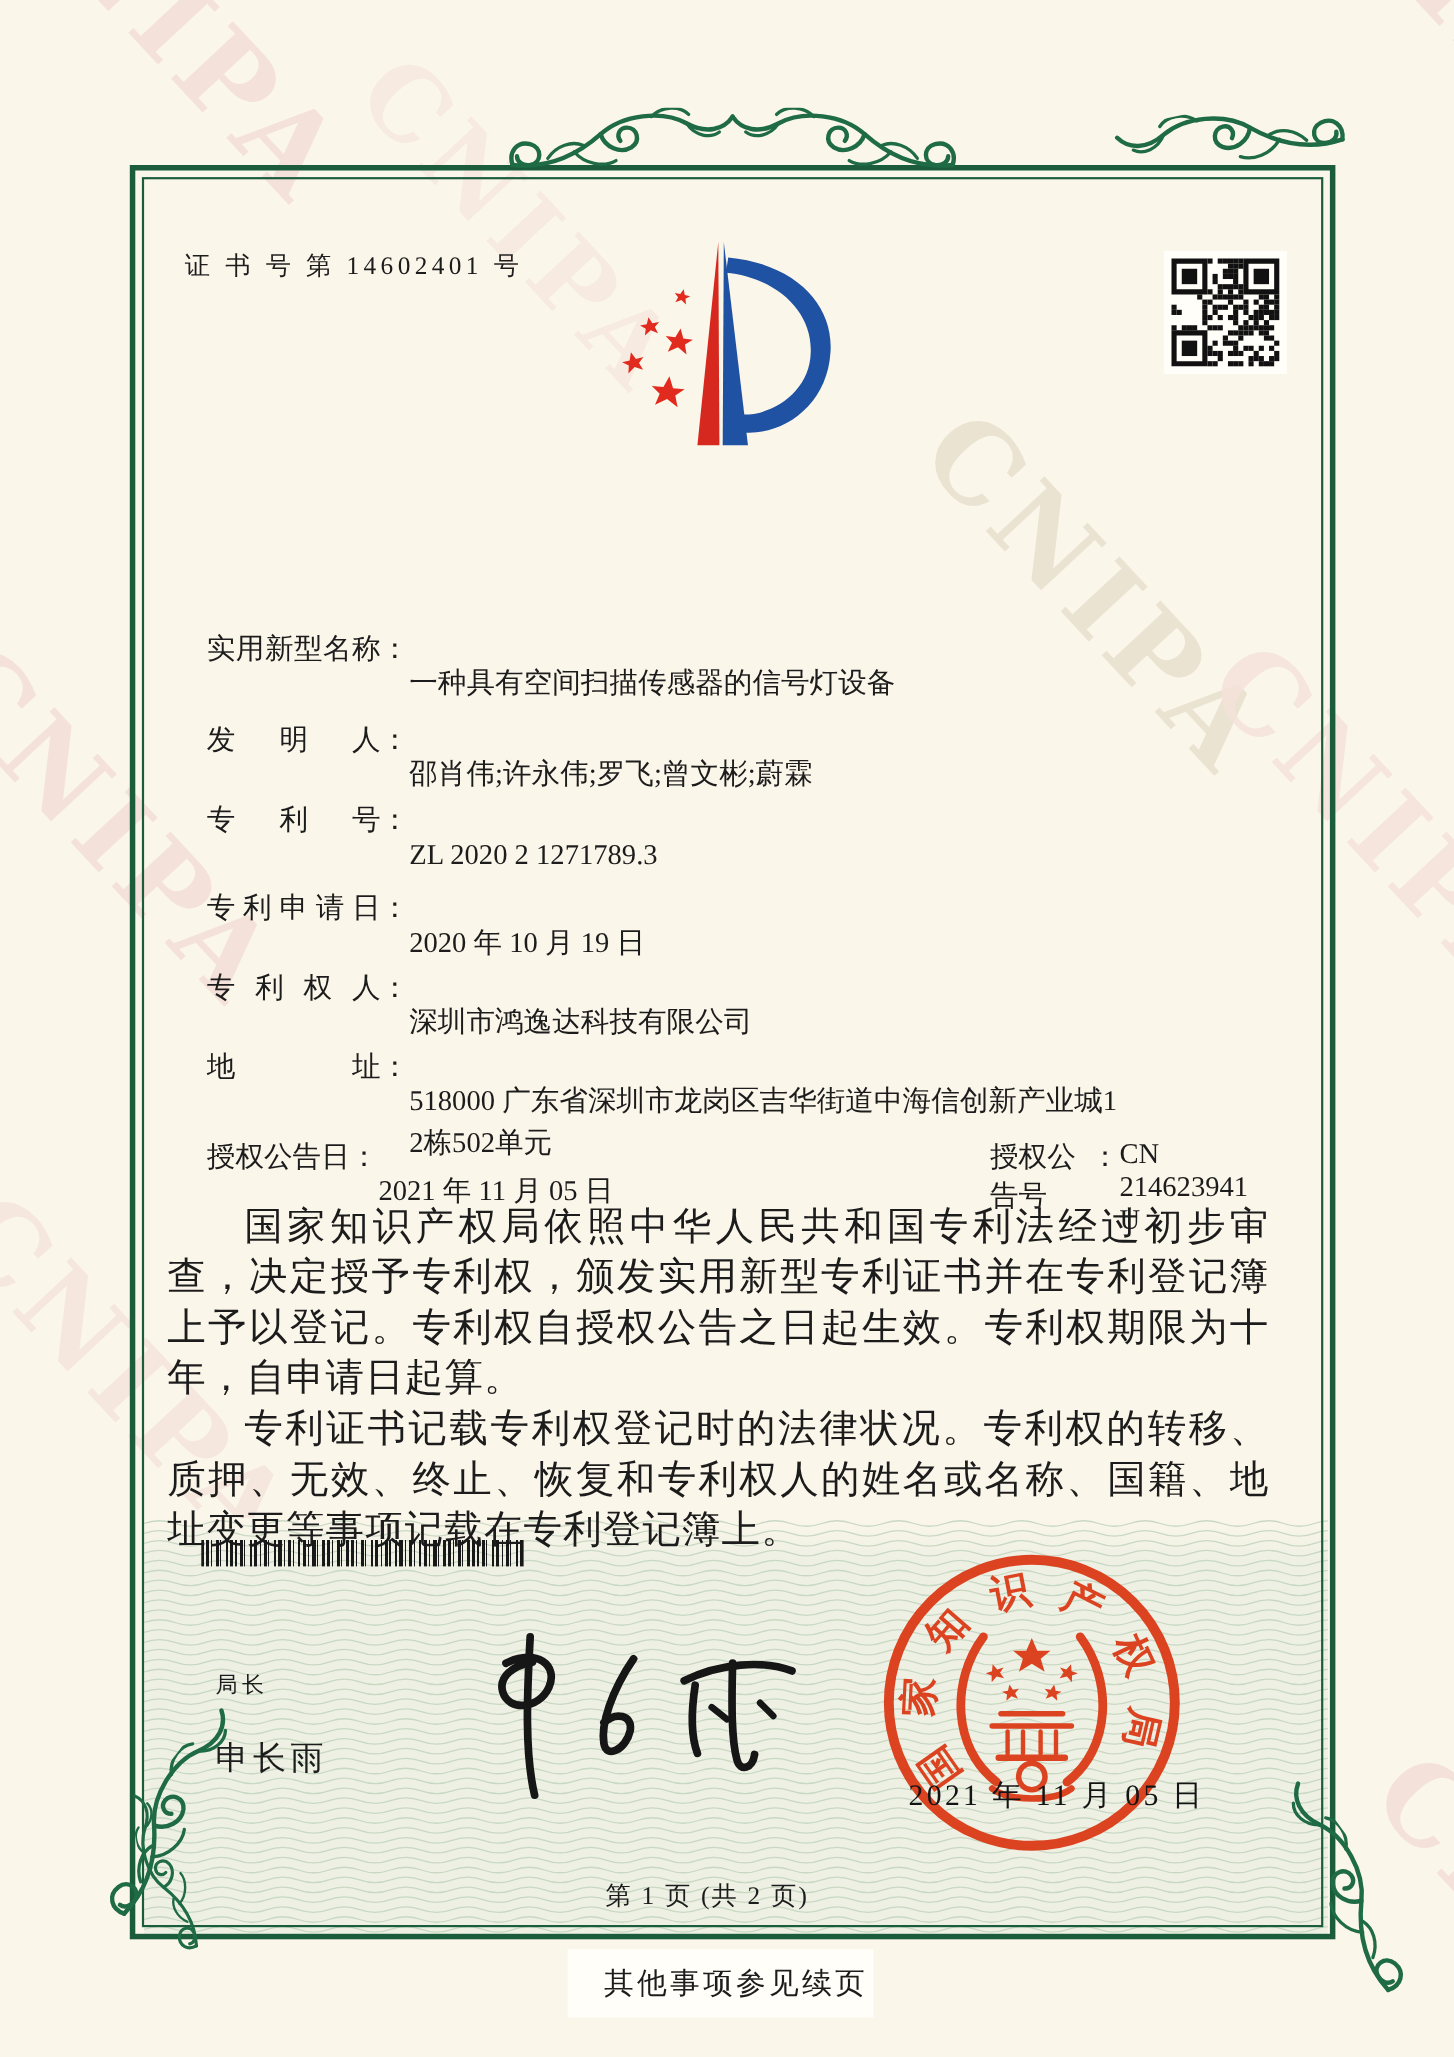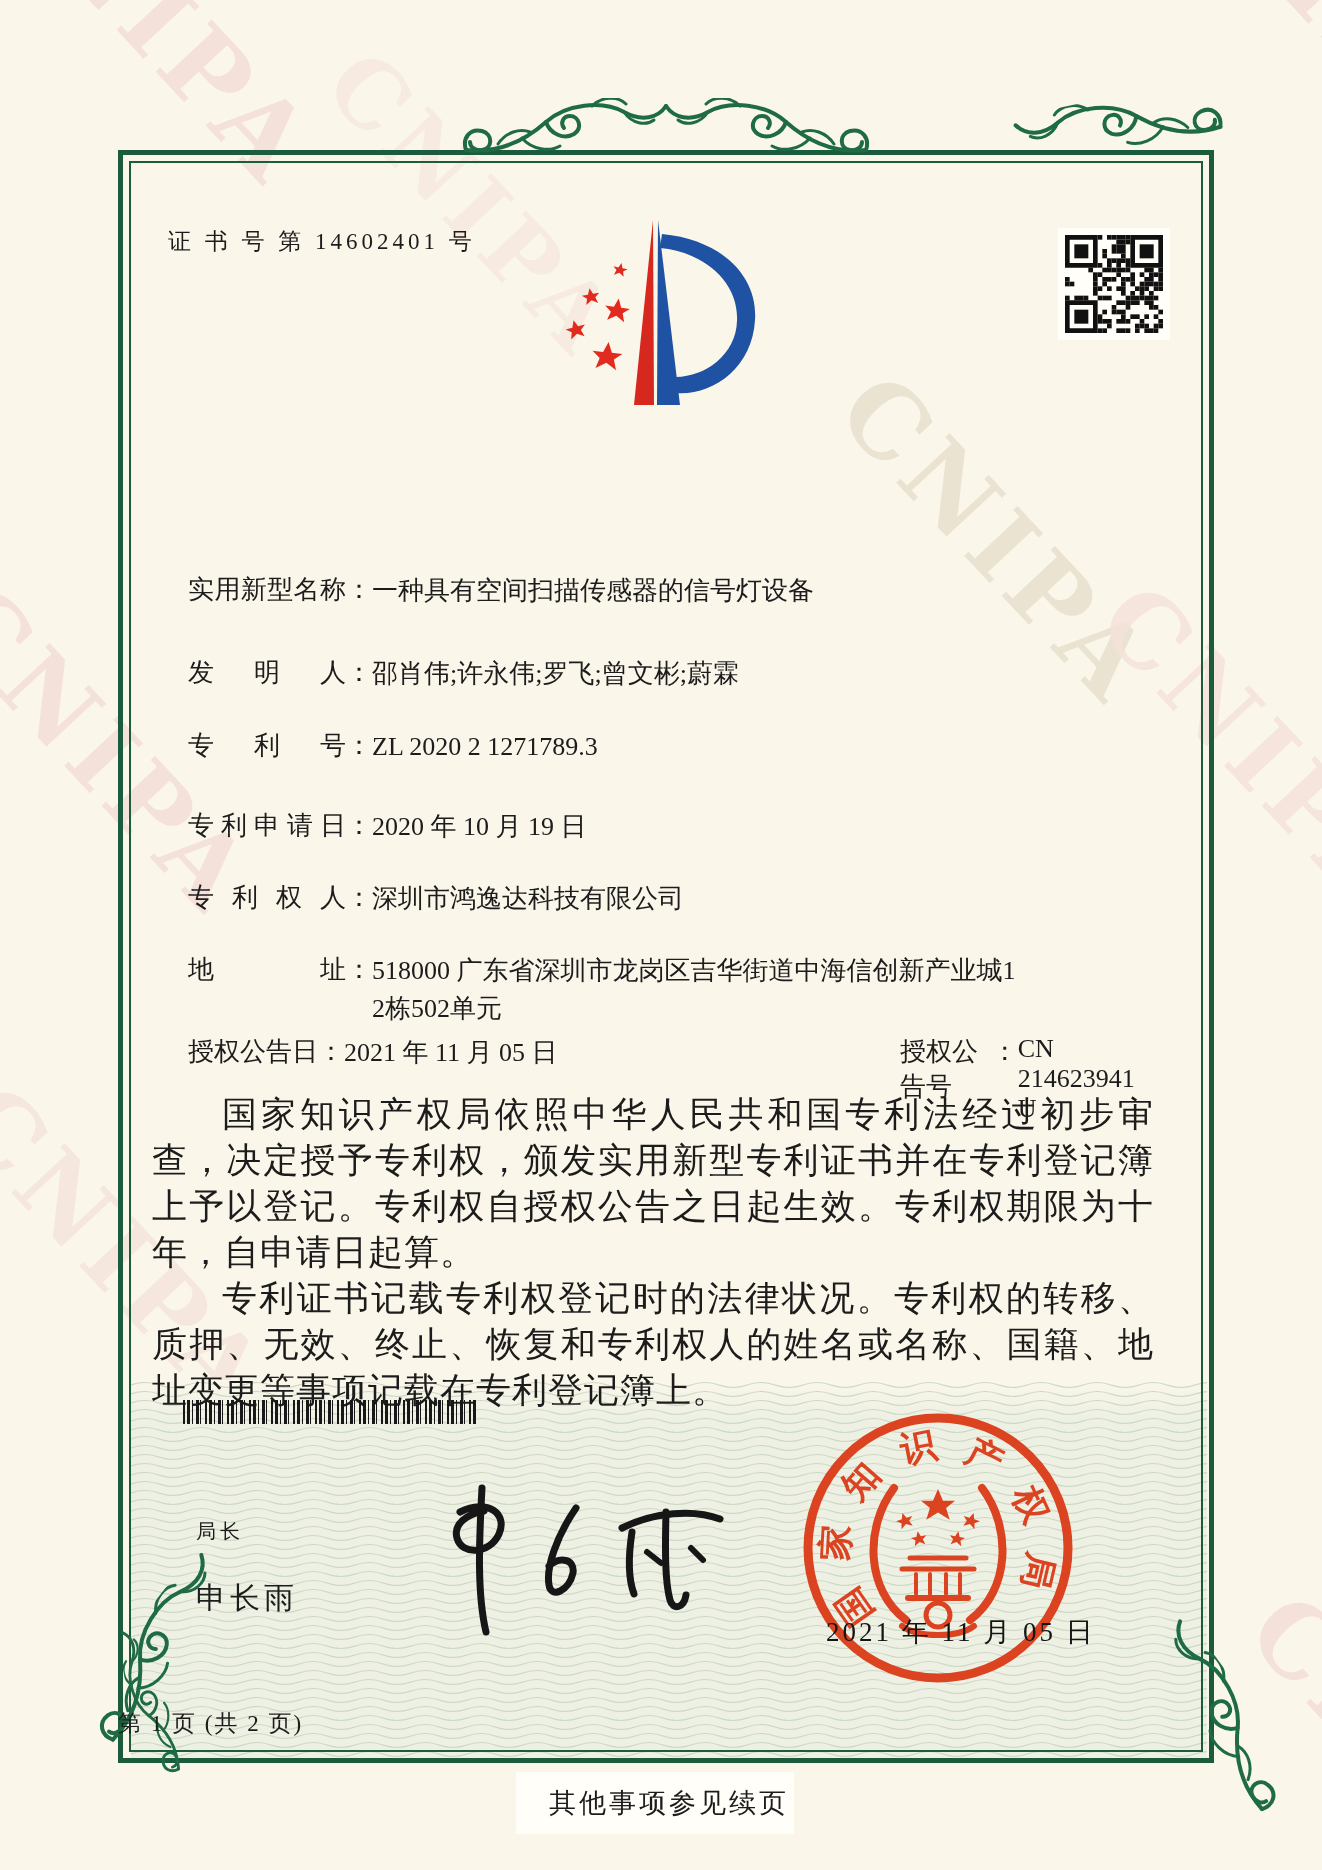--- a/index.html
+++ b/index.html
@@ -28,21 +28,21 @@
   .cert-no{position:absolute;left:168px;top:226px;font-size:23px;letter-spacing:4px;z-index:5;}
   .logo{position:absolute;left:556px;top:220px;z-index:5;}
   .qr{position:absolute;left:1058px;top:228px;z-index:5;background:#fffef9;}
   .title{position:absolute;left:118px;top:404px;width:1096px;text-align:center;
          font-size:56px;font-weight:700;letter-spacing:14px;z-index:5;}
 
   
   .field{position:absolute;left:188px;font-size:26px;z-index:5;display:flex;align-items:flex-start;}
   .field .lbl{display:inline-block;width:158px;text-align:justify;text-align-last:justify;flex:none;}
   .field .colon{flex:none;}
-  .field .val{white-space:pre-line;max-width:790px;line-height:38px;}
+  .field .val{white-space:pre-line;max-width:790px;line-height:38px;margin-top:30px;}
   .grant-right{position:absolute;left:712px;top:0;display:flex;}
 
   
   .body-text{position:absolute;left:152px;top:1092px;width:1002px;font-size:35px;line-height:46px;
              text-align:justify;letter-spacing:1px;z-index:5;}
   .body-text p{margin:0;text-indent:2em;}
 
   
   .barcode{position:absolute;left:183px;top:1400px;width:293px;height:24px;z-index:5;
     background:repeating-linear-gradient(90deg,#181818 0 2px,rgba(0,0,0,0) 2px 4px,#181818 4px 7px,
@@ -53,21 +53,21 @@
   .director-name{position:absolute;left:196px;top:1578px;font-size:30px;letter-spacing:4px;
                  font-family:"Liberation Sans","DejaVu Sans",sans-serif;z-index:5;}
   .sig{position:absolute;left:398px;top:1482px;z-index:5;}
 
   .seal{position:absolute;left:798px;top:1408px;width:280px;height:280px;z-index:6;opacity:.95;}
   .seal svg{position:absolute;left:0;top:0;}
   .seal-char{position:absolute;left:50%;top:50%;font-size:36px;font-weight:700;color:#dc3a17;
              transform:translate(-50%,-50%) rotate(var(--a)) translateY(-102px);z-index:7;}
   .seal-date{position:absolute;left:826px;top:1614px;font-size:27px;letter-spacing:3px;color:#141414;z-index:8;}
 
-  .page-info{position:absolute;left:118px;top:1708px;width:1050px;text-align:left;font-size:23px;
+  .page-info{position:absolute;left:118px;top:1708px;width:1050px;text-align:center;font-size:23px;
              letter-spacing:2px;z-index:5;}
   .note-box{position:absolute;left:516px;top:1772px;width:250px;height:62px;background:#fffef9;
             display:flex;align-items:center;justify-content:center;z-index:5;padding-left:28px;}
   .note-box span{font-size:27px;letter-spacing:3px;}
 </style>
 </head>
 <body>
 
 <div class="page">
 

